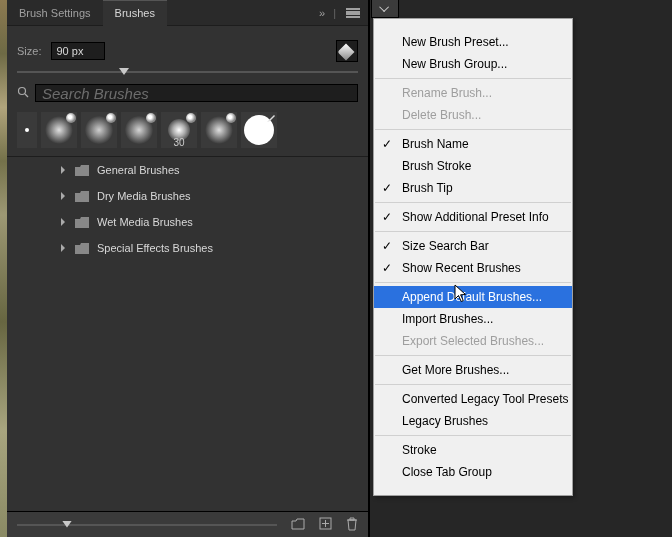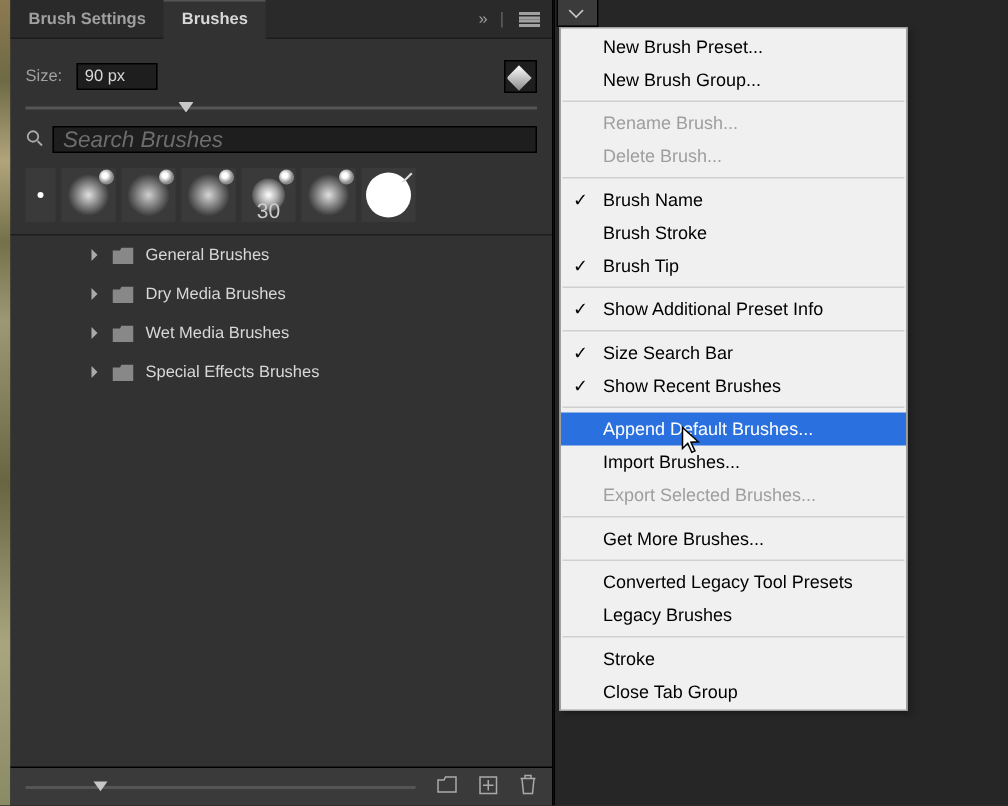--- a/index.html
+++ b/index.html
@@ -45,21 +45,20 @@
   .tabs{
     height:26px;display:flex;align-items:flex-end;
     background:var(--bg-panel-dark);
     border-bottom:1px solid #1d1d1d;
     position:relative;
   }
   .tab{
     padding:6px 12px 6px 12px;
     font-size:11px;color:var(--text-dim);
     cursor:default;
-    font-weight:bold;
   }
   .tab.active{
     background:var(--bg-panel);
     color:var(--text-light);
     border-top:1px solid #555;
     border-bottom:1px solid var(--bg-panel);
     margin-bottom:-1px;
   }
   .tab-right{
     position:absolute;right:0;top:0;height:26px;display:flex;align-items:center;gap:10px;padding-right:8px;
@@ -111,21 +110,21 @@
     padding:6px 10px 8px 10px;
     border-bottom:1px solid #1d1d1d;
     display:flex;gap:4px;align-items:flex-end;
   }
   .br{
     width:36px;height:36px;position:relative;background:#3a3a3a;
     display:flex;align-items:center;justify-content:center;
   }
   .br.small{width:20px;height:36px;}
   .br .dot{border-radius:50%;}
-  .br .num{position:absolute;bottom:0;left:0;right:0;text-align:center;font-size:14px;color:#ccc;}
+  .br .num{position:absolute;bottom:0;left:0;right:0;text-align:center;font-size:10px;color:#ccc;}
   .br .top-icon{
     position:absolute;top:1px;right:1px;width:10px;height:10px;
   }
   .br .top-icon::before{content:"";position:absolute;inset:0;background:radial-gradient(circle at 40% 40%,#fff 20%,#888 60%);border-radius:50%;}
   .br .top-icon.pen::before{background:none;}
   .br .top-icon.pen{border:none;}
   .br .top-icon.pen svg{width:10px;height:10px;}
 
   .folders{flex:1;overflow:auto;margin-left:40px;}
   .folder{
@@ -154,26 +153,26 @@
   }
   .mini-tool{
     position:absolute;left:371px;top:0;width:28px;height:18px;
     background:#3b3b3b;border:1px solid #000;border-top:none;
     display:flex;align-items:center;justify-content:center;
   }
   .mini-tool::after{content:"";width:6px;height:6px;border-left:1px solid #ccc;border-bottom:1px solid #ccc;transform:rotate(-45deg) translateY(-2px);}
 
   
   .menu{
-    position:absolute;left:373px;top:18px;width:232px;
+    position:absolute;left:373px;top:18px;width:200px;
     background:var(--menu-bg);color:var(--menu-text);
     font-size:12px;
     border:1px solid #a0a0a0;
     box-shadow:2px 2px 4px rgba(0,0,0,.3);
-    padding:1px 0;
+    padding:12px 0;
   }
   .mi{
     padding:4px 14px 4px 28px;position:relative;white-space:nowrap;
   }
   .mi.hovered{background:var(--menu-hover);color:var(--menu-hover-text);}
   .mi.disabled{color:var(--menu-disabled);}
   .mi .check{position:absolute;left:8px;top:4px;font-size:12px;}
   .msep{height:1px;background:var(--sep);margin:3px 1px;}
   .cursor{
     position:absolute;width:14px;height:20px;pointer-events:none;

